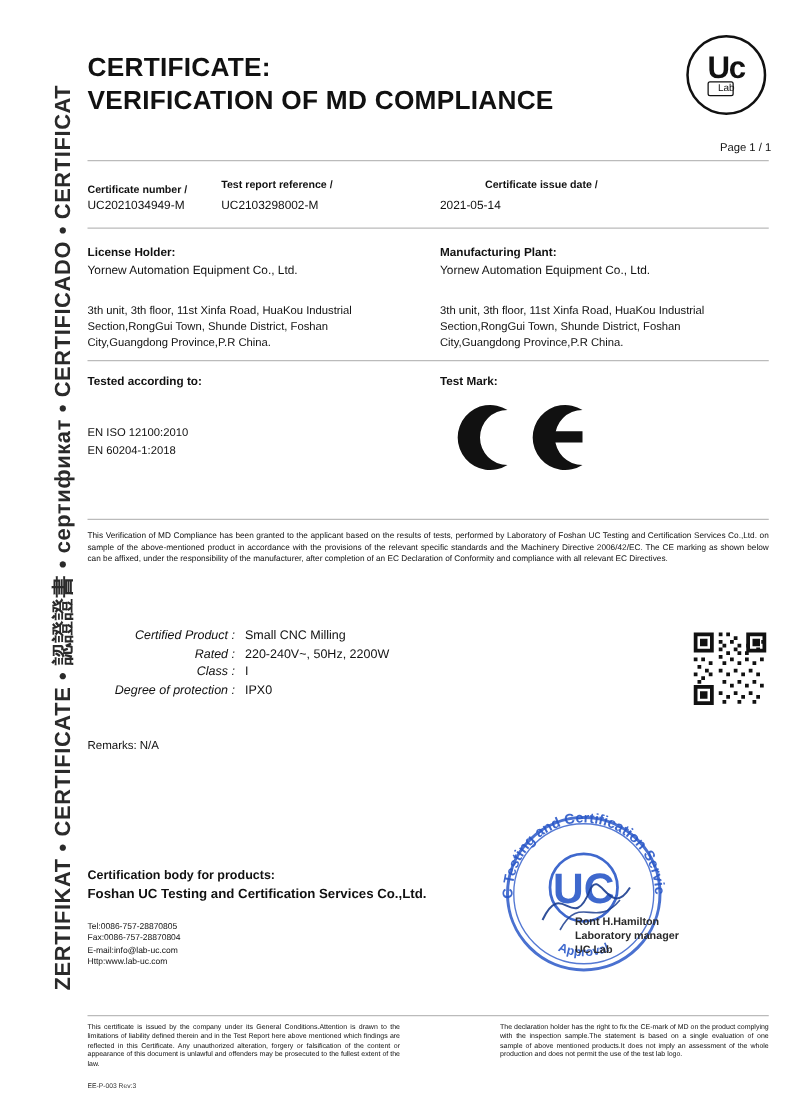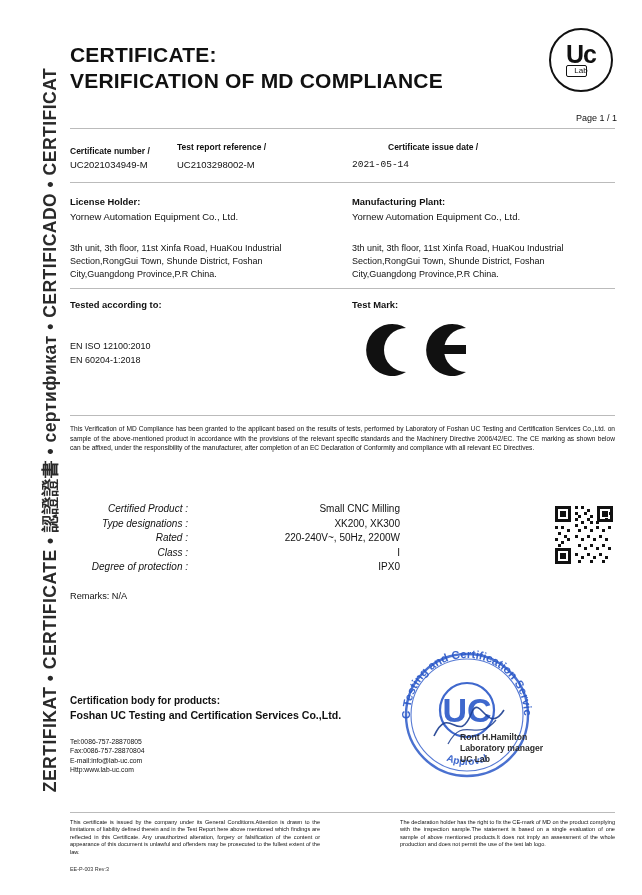--- a/index.html
+++ b/index.html
@@ -176,21 +176,20 @@
   .spec-key {
     width: 118px;
     text-align: right;
     font-style: italic;
     padding-right: 8px;
     white-space: nowrap;
   }
   .spec-val {
     flex: 1;
     white-space: nowrap;
-    text-align: right;
   }
   .remarks {
     position: absolute;
     left: 8px;
     top: 591px;
     font-size: 9.2px;
     color: #111;
   }
   
   .qr {
@@ -306,21 +305,21 @@
 
     <div class="hr" style="top:128px;"></div>
 
     <div class="lbl" style="left:8px; top:146px;">Certificate number /</div>
     <div class="val" style="left:8px; top:159px;">UC2021034949-M</div>
 
     <div class="lbl" style="left:115px; top:142px;">Test report reference /</div>
     <div class="val" style="left:115px; top:159px;">UC2103298002-M</div>
 
     <div class="lbl" style="left:290px; top:142px;margin-left:36px;">Certificate issue date /</div>
-    <div class="val" style="left:290px; top:159px;font-family:Liberation Mono, monospace;">2021-05-14</div>
+    <div class="val" style="left:290px; top:159px;">2021-05-14</div>
 
     <div class="hr" style="top:182px;"></div>
 
     <div class="lbl" style="left:8px; top:196px; font-size:9.4px;">License Holder:</div>
     <div class="val" style="left:8px; top:211px;">Yornew Automation Equipment Co., Ltd.</div>
     <div class="blk" style="left:8px; top:242px; width:270px;">3th unit, 3th floor, 11st Xinfa Road, HuaKou Industrial
 Section,RongGui Town, Shunde District, Foshan
 City,Guangdong Province,P.R China.</div>
 
     <div class="lbl" style="left:290px; top:196px; font-size:9.4px;">Manufacturing Plant:</div>
@@ -346,24 +345,20 @@
     </div>
 
     <div class="hr" style="top:415px;"></div>
 
     <div class="fineprint">This Verification of MD Compliance has been granted to the applicant based on the results of tests, performed by Laboratory of Foshan UC Testing and Certification Services Co.,Ltd. on sample of the above-mentioned product in accordance with the provisions of the relevant specific standards and the Machinery Directive 2006/42/EC. The CE marking as shown below can be affixed, under the responsibility of the manufacturer, after completion of an EC Declaration of Conformity and compliance with all relevant EC Directives.</div>
 
     <div class="spec">
       <div class="spec-row">
         <div class="spec-key">Certified Product :</div>
         <div class="spec-val">Small CNC Milling</div>
-      </div>
-      <div class="spec-row">
-        <div class="spec-key">Type designations :</div>
-        <div class="spec-val">XK200, XK300</div>
       </div>
       <div class="spec-row">
         <div class="spec-key">Rated :</div>
         <div class="spec-val">220-240V~, 50Hz,  2200W</div>
       </div>
       <div class="spec-row">
         <div class="spec-key">Class :</div>
         <div class="spec-val">I</div>
       </div>
       <div class="spec-row">

